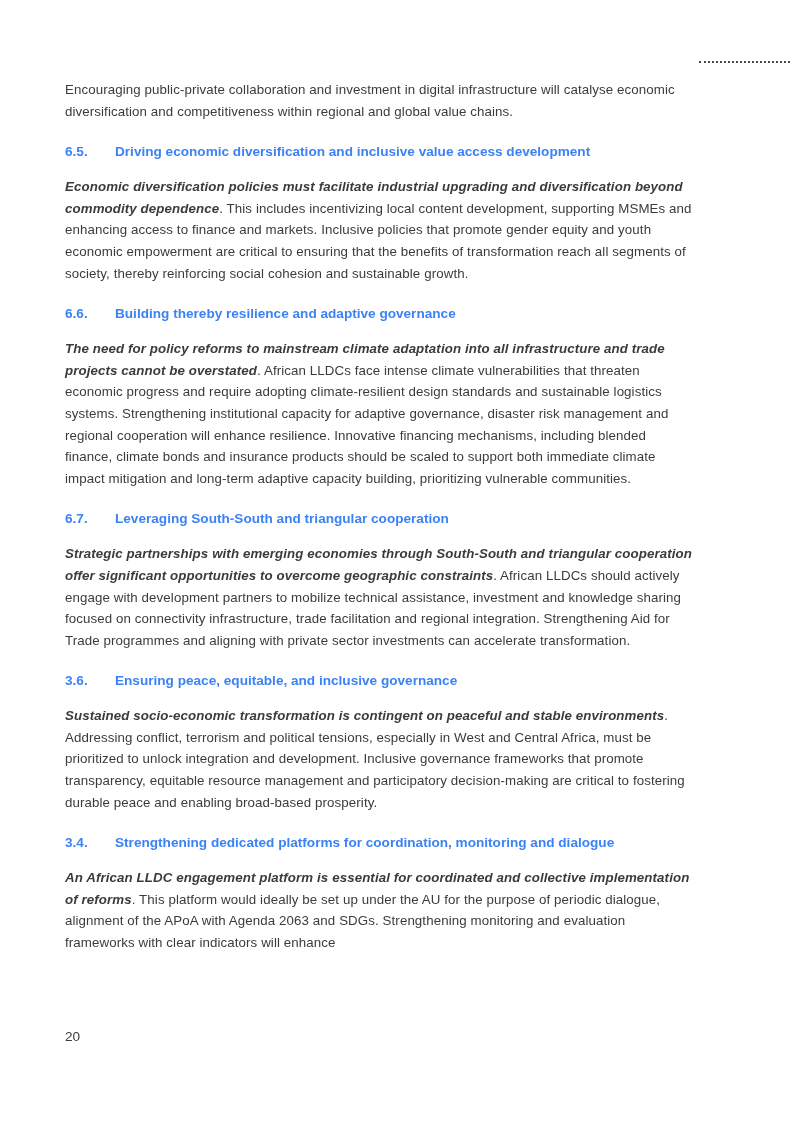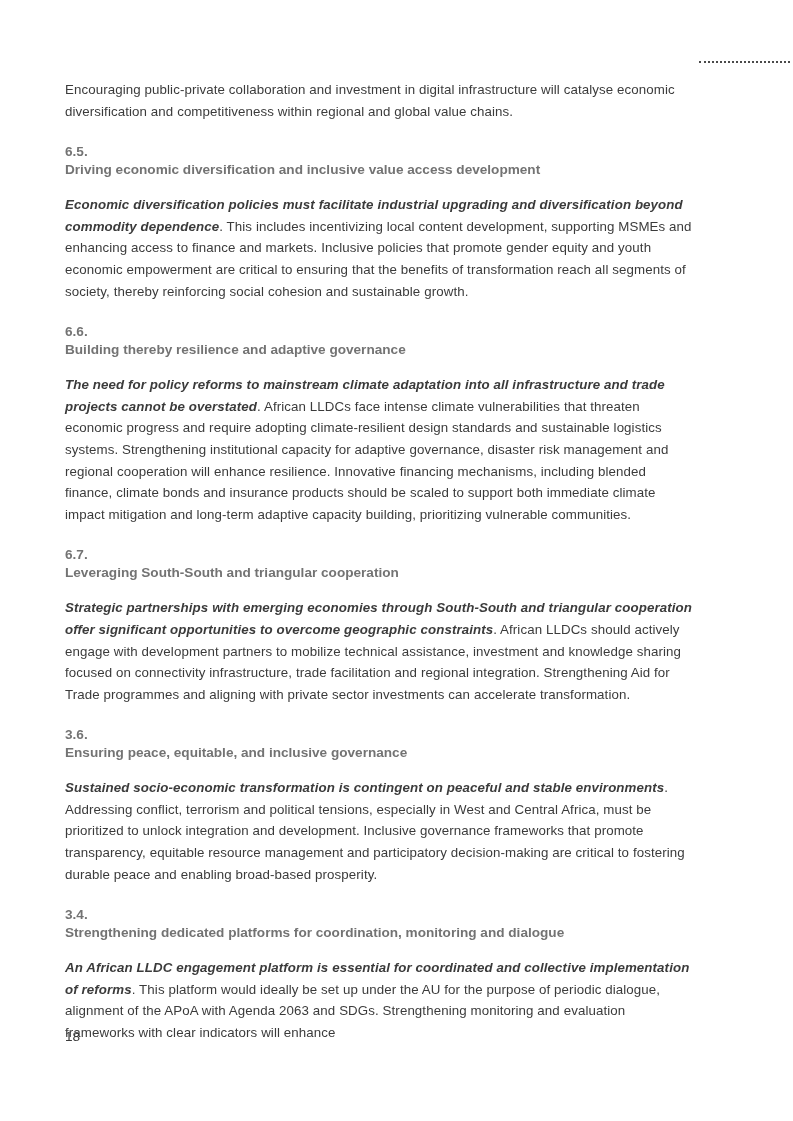--- a/index.html
+++ b/index.html
@@ -36,26 +36,25 @@
     margin: 0 0 15px 0;
     letter-spacing: 0.1px;
   }
   .lead {
     font-weight: bold;
     font-style: italic;
   }
   .section-heading {
     display: flex;
     align-items: baseline;
-    color: #737373;
+    color: #3b82f6;
     font-size: 13.6px;
     font-weight: bold;
     line-height: 18px;
     margin: 21px 0 15px 0;
-    flex-direction: column;
   }
   .section-heading .num {
     width: 50px;
     flex-shrink: 0;
   }
   .page-number {
     position: absolute;
     left: 65px;
     top: 1028px;
     font-size: 13.6px;
@@ -111,15 +110,15 @@
     <div class="section-heading">
       <span class="num">3.4.</span>
       <span class="title">Strengthening dedicated platforms for coordination, monitoring and dialogue</span>
     </div>
     <p class="body-para">
       <span class="lead">An African LLDC engagement platform is essential for coordinated and collective implementation of reforms</span><span>. This platform would ideally be set up under the AU for the purpose of periodic dialogue, alignment of the APoA with Agenda 2063 and SDGs. Strengthening monitoring and evaluation frameworks with clear indicators will enhance</span>
     </p>
 
   </div>
 
-  <div class="page-number">18</div>
+  <div class="page-number">20</div>
 
 </div>
 
 </body></html>

